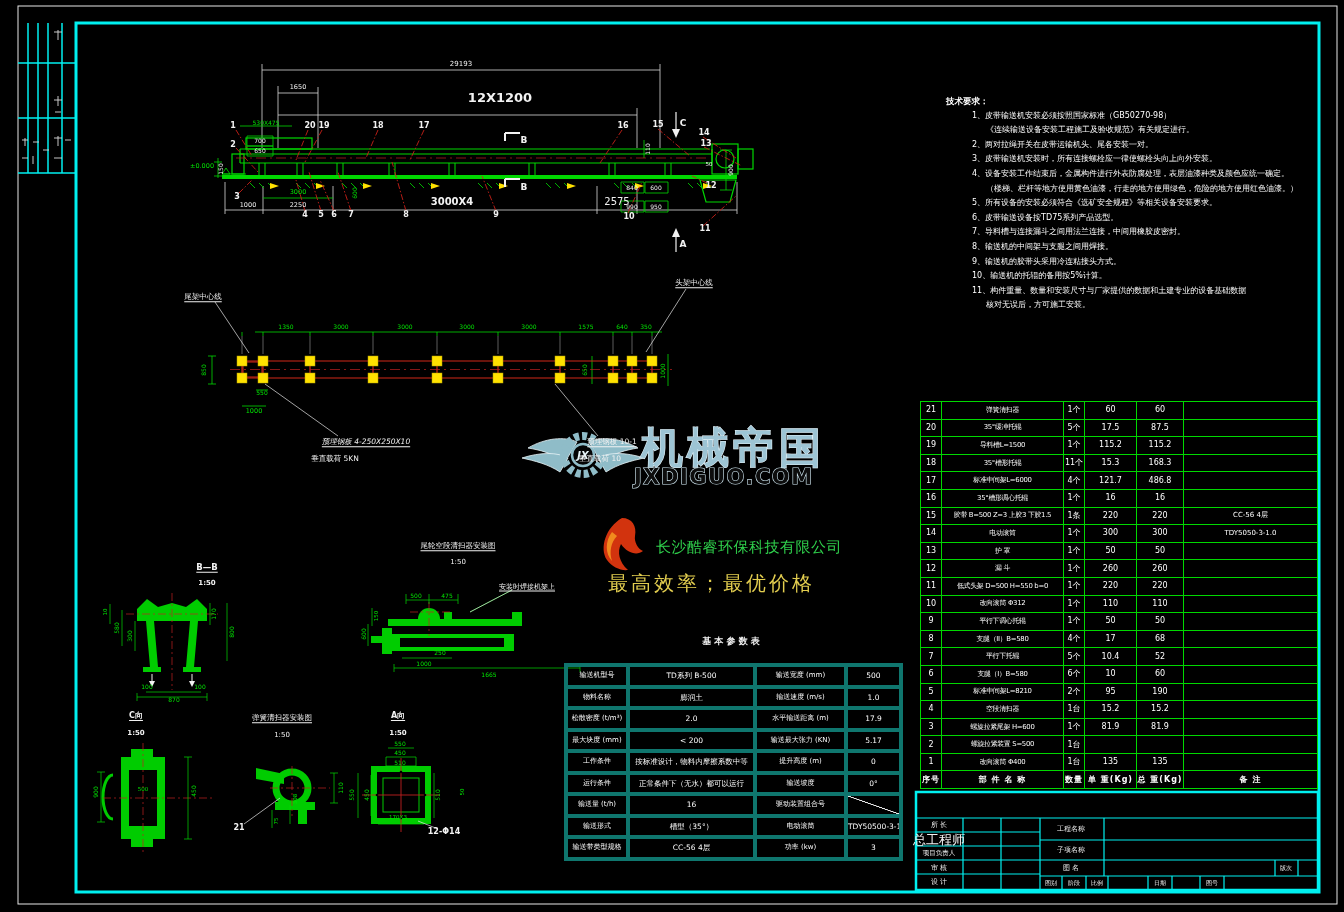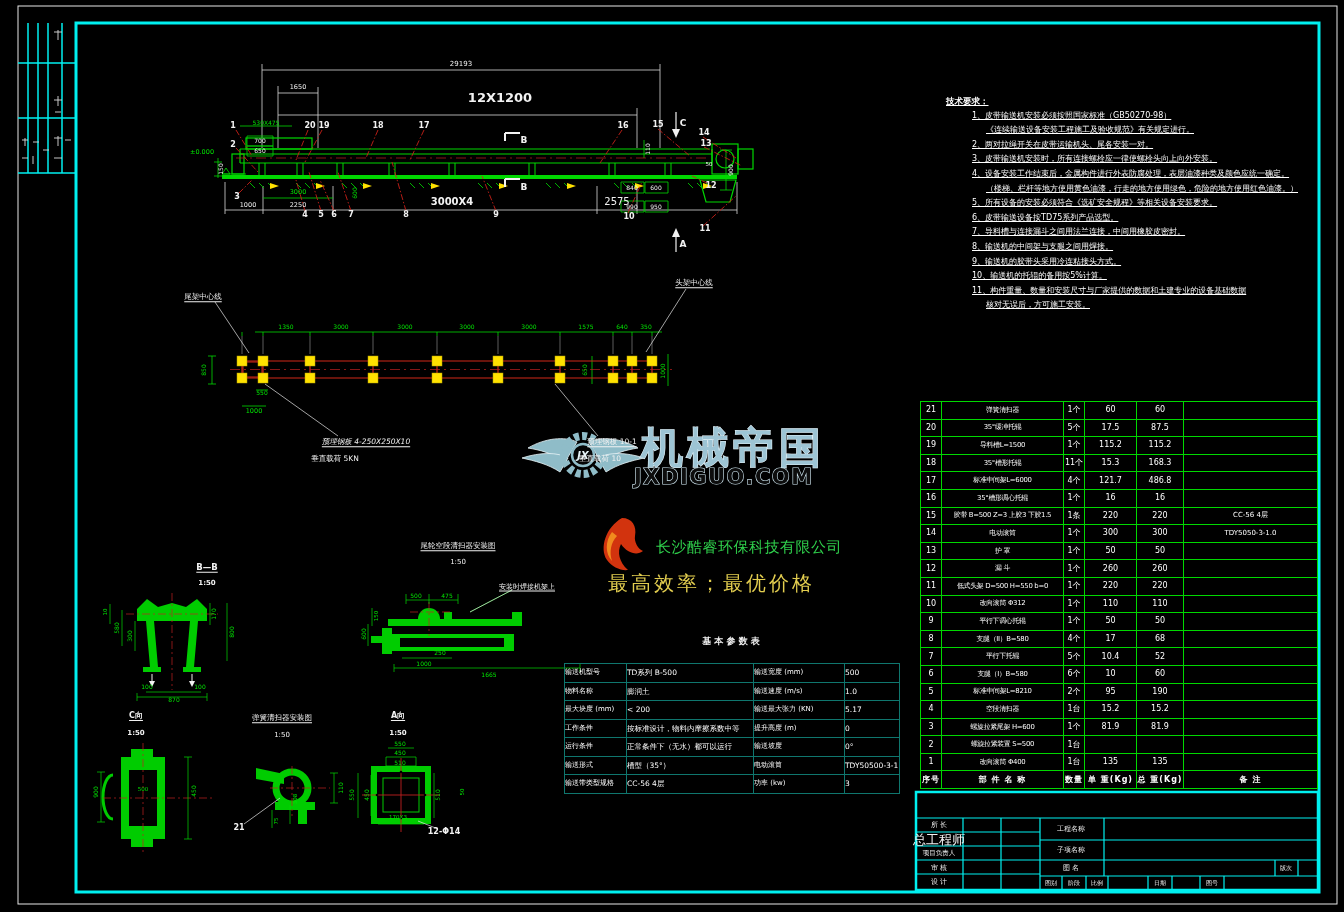--- a/index.html
+++ b/index.html
@@ -7,37 +7,37 @@
          font-family:"DejaVu Sans","Liberation Sans",sans-serif;}
   svg{position:absolute;left:0;top:0;}
   
   .lbl{position:absolute;color:#f2f2f2;white-space:nowrap;transform:translate(-50%,-50%);
        line-height:1;letter-spacing:0;}
   .lbl.g{color:#00e400;}
   .lbl.b{font-weight:bold;}
   .lbl.u{text-decoration:underline;text-underline-offset:2px;}
   .lbl.r90{transform:translate(-50%,-50%) rotate(-90deg);}
   
-  #tech{position:absolute;left:946px;top:94px;width:345px;color:#fff;text-decoration:underline;}
+  #tech{position:absolute;left:946px;top:94px;width:345px;color:#fff;}
   #tech p{margin:0;font-size:8px;line-height:14.6px;white-space:nowrap;}
   #tech p.i0{font-weight:bold;font-size:8.5px;}
   #tech p.i1{padding-left:26px;}
   #tech p.i2{padding-left:40px;}
   
   table{border-collapse:collapse;table-layout:fixed;position:absolute;}
   #bom{left:920px;top:401px;width:397px;}
   #bom td,#bom th{border:1px solid #00d800;color:#fff;font-size:8px;font-weight:normal;
       text-align:center;padding:0;height:16.6px;line-height:1;overflow:hidden;white-space:nowrap;}
   #bom td.name{font-size:6.9px;letter-spacing:-0.3px;}
   #bom td.rem{font-size:7px;}
   #bom th{font-size:8px;letter-spacing:1px;font-weight:bold;}
   
   #params{left:564px;top:663px;width:335px;}
-  #params td{border:1px solid #0f766e;color:#fff;padding:0;height:17.5px;line-height:1;
-      text-align:left;overflow:hidden;white-space:nowrap;}
+  #params td{border:4px solid #0f766e;color:#fff;padding:0;height:17.5px;line-height:1;
+      text-align:center;overflow:hidden;white-space:nowrap;}
   #params td.lab{font-size:7px;}
   #params td.val{font-size:7.5px;}
   #params td.diag{background:linear-gradient(to top right,transparent 48%,#e8e8e8 49%,#e8e8e8 51%,transparent 52%);}
 </style>
 </head>
 <body>
 
 <div id="stage">
 
 <svg width="1344" height="912" viewBox="0 0 1344 912">
@@ -447,36 +447,48 @@
           <td class="lab">输送宽度 (mm)</td>
           <td class="val">500</td>
         </tr>
         <tr>
           <td class="lab">物料名称</td>
           <td class="val">膨润土</td>
           <td class="lab">输送速度 (m/s)</td>
           <td class="val">1.0</td>
         </tr>
         <tr>
+          <td class="lab">松散密度 (t/m³)</td>
+          <td class="val">2.0</td>
+          <td class="lab">水平输送距离 (m)</td>
+          <td class="val">17.9</td>
+        </tr>
+        <tr>
           <td class="lab">最大块度 (mm)</td>
           <td class="val">&lt; 200</td>
           <td class="lab">输送最大张力 (KN)</td>
           <td class="val">5.17</td>
         </tr>
         <tr>
           <td class="lab">工作条件</td>
           <td class="val">按标准设计，物料内摩擦系数中等</td>
           <td class="lab">提升高度 (m)</td>
           <td class="val">0</td>
         </tr>
         <tr>
           <td class="lab">运行条件</td>
           <td class="val">正常条件下（无水）都可以运行</td>
           <td class="lab">输送坡度</td>
           <td class="val">0°</td>
+        </tr>
+        <tr>
+          <td class="lab">输送量 (t/h)</td>
+          <td class="val">16</td>
+          <td class="lab">驱动装置组合号</td>
+          <td class="val diag"></td>
         </tr>
         <tr>
           <td class="lab">输送形式</td>
           <td class="val">槽型（35°）</td>
           <td class="lab">电动滚筒</td>
           <td class="val">TDY50500-3-1.0</td>
         </tr>
         <tr>
           <td class="lab">输送带类型规格</td>
           <td class="val">CC-56  4层</td>
@@ -486,21 +498,21 @@
       </tbody>
 </table>
 
 <div id="ann">
       <span class="lbl" style="left: 461px; top: 64px; font-size: 7px;">29193</span>
       <span class="lbl" style="left: 298px; top: 87px; font-size: 6.5px;">1650</span>
       <span class="lbl b" style="left: 500px; top: 97px; font-size: 13px;">12X1200</span>
       <span class="lbl g" style="left: 266px; top: 123px; font-size: 6px;">530X475</span>
       <span class="lbl" style="left: 260px; top: 141px; font-size: 6px;">700</span>
       <span class="lbl" style="left: 260px; top: 151px; font-size: 6px;">650</span>
-      <span class="lbl g" style="left: 202px; top: 152px; font-size: 6.5px;">±0.000</span>
+      <span class="lbl g" style="left: 202px; top: 166px; font-size: 6.5px;">±0.000</span>
       <span class="lbl r90" style="left: 221px; top: 169px; font-size: 6px;">150</span>
       <span class="lbl g" style="left: 298px; top: 192px; font-size: 6.5px;">3000</span>
       <span class="lbl g r90" style="left: 355px; top: 193px; font-size: 6px;">600</span>
       <span class="lbl" style="left: 248px; top: 205px; font-size: 6.5px;">1000</span>
       <span class="lbl" style="left: 298px; top: 205px; font-size: 6.5px;">2250</span>
       <span class="lbl b" style="left: 452px; top: 202px; font-size: 10px;">3000X4</span>
       <span class="lbl" style="left: 617px; top: 202px; font-size: 10px;">2575</span>
       <span class="lbl" style="left: 632px; top: 188px; font-size: 6px;">840</span>
       <span class="lbl" style="left: 656px; top: 188px; font-size: 6px;">600</span>
       <span class="lbl" style="left: 632px; top: 207px; font-size: 6px;">990</span>

